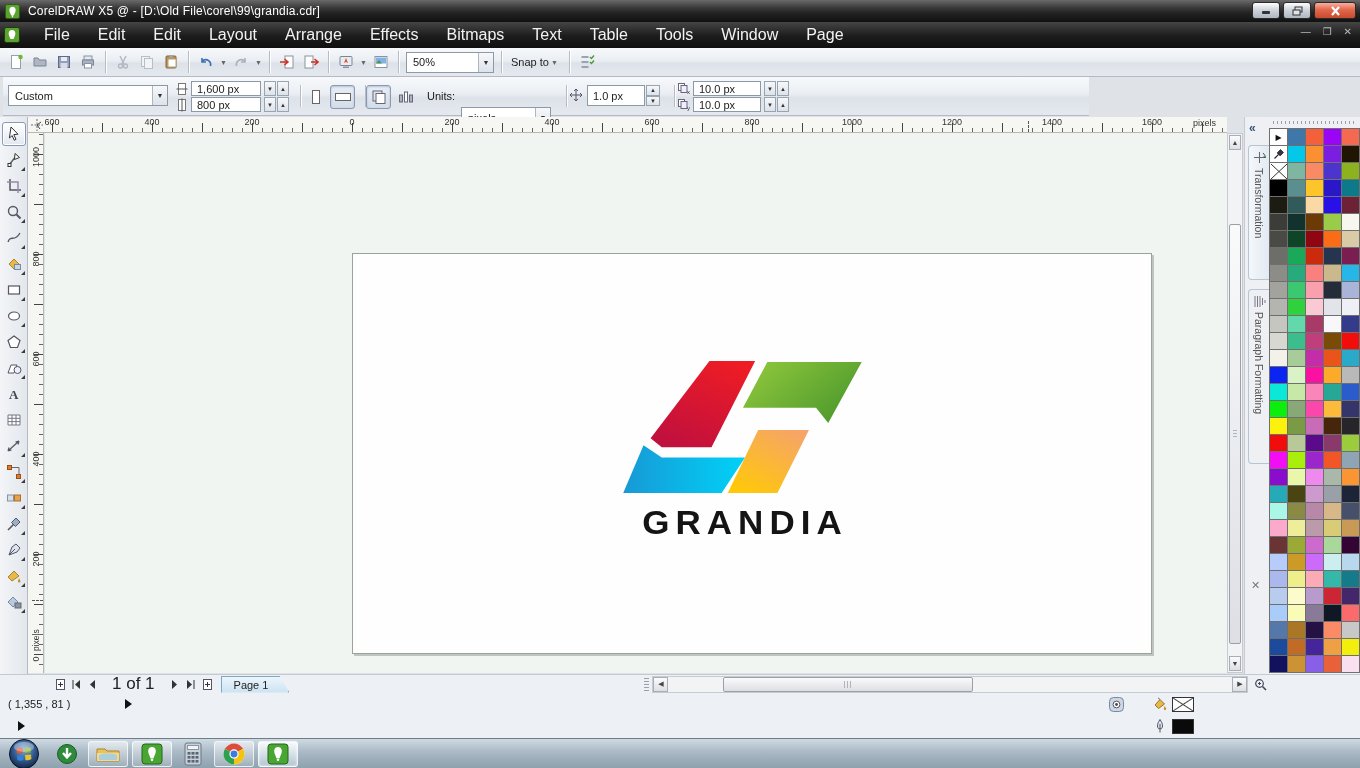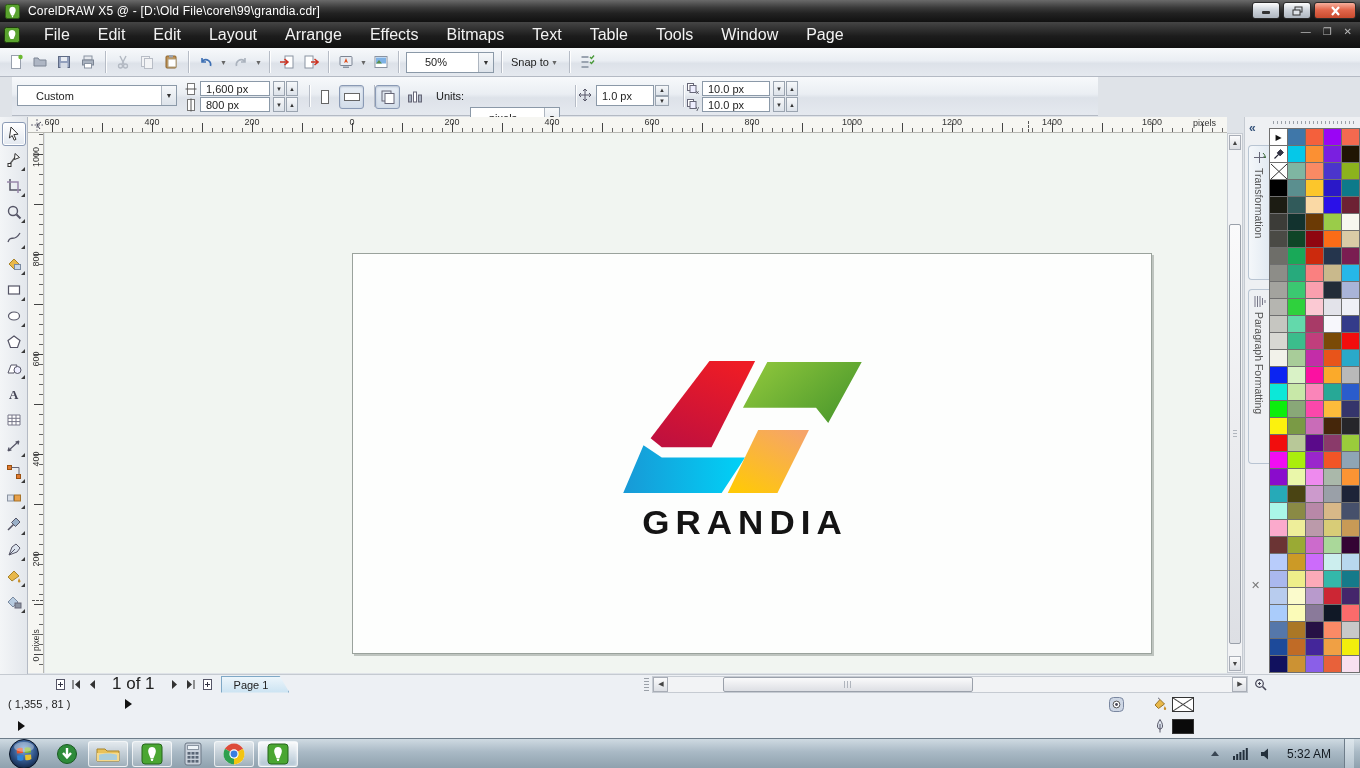--- a/index.html
+++ b/index.html
@@ -17,25 +17,25 @@
 
 
 #menubar{left:0;top:22px;width:1360px;height:26px;background:linear-gradient(#454545,#1c1c1c 55%,#101010);display:flex;align-items:center;color:#f2f2f2}
 #menubar .appico{width:16px;height:16px;margin:0 10px 0 4px}
 .mitem{padding:16px 14px;line-height:26px;font-size:16px;cursor:default}
 #mdictl{position:absolute;right:8px;top:26px;display:flex;gap:12px;color:#b8b8b8;font-size:10px}
 
 
 .bar{background:linear-gradient(#f7f9fb,#eaeef3 45%,#dde2e9 55%,#e5e9ef);border-bottom:1px solid #b4bac4}
 #stdbar{left:0;top:48px;width:1360px;height:29px;display:flex;align-items:center;padding-left:4px}
-#propbar{left:12px;top:77px;width:1086px;height:39px}
+#propbar{left:3px;top:77px;width:1086px;height:39px}
 .tbtn{width:24px;height:24px;display:flex;align-items:center;justify-content:center;border-radius:3px;position:relative;flex:0 0 auto}
 .dd{width:11px;height:24px;display:flex;align-items:center;justify-content:center;font-size:7px;color:#666;flex:0 0 auto}
 .sep{width:1px;height:22px;background:#b6bcc6;box-shadow:1px 0 0 rgba(255,255,255,.9);margin:0 5px;flex:0 0 auto}
-.combo{background:#fff;border:1px solid #8b99a8;height:21px;display:flex;align-items:center;font-size:11px;padding-left:18px;position:relative}
+.combo{background:#fff;border:1px solid #8b99a8;height:21px;display:flex;align-items:center;font-size:11px;padding-left:6px;position:relative}
 .combo .cdd{margin-left:auto;width:15px;align-self:stretch;background:linear-gradient(#f6f8fa,#dde3ea);border-left:1px solid #aeb6c0;display:flex;align-items:center;justify-content:center;font-size:7px;color:#333}
 .field{background:#fff;border:1px solid #8b99a8;font-size:11px;display:flex;align-items:center;padding-left:5px}
 .spin2{display:flex}
 .spin2 span{width:12px;height:15px;border:1px solid #9aa4b0;background:linear-gradient(#f6f8fa,#dde3ea);font-size:6px;color:#333;display:flex;align-items:center;justify-content:center;margin-left:1px}
 .spinv{width:14px;display:flex;flex-direction:column}
 .spinv span{flex:1;border:1px solid #9aa4b0;background:linear-gradient(#f6f8fa,#dde3ea);font-size:6px;color:#333;display:flex;align-items:center;justify-content:center}
 .pbtn{width:25px;height:24px;border-radius:3px;display:flex;align-items:center;justify-content:center}
 .pbtn.pressed{border:1px solid #8a9ab5;background:linear-gradient(#e8eef6,#d3dde9);box-shadow:inset 0 1px 2px rgba(90,110,140,.35)}
 .plabel{font-size:11px;color:#1a1a1a}
 
@@ -1008,38 +1008,15 @@
         <div class="tbox active">
           <span>
             <svg width="24" height="24" viewBox="0 0 24 24">
               <rect x="2" y="2" width="20" height="20" rx="3" fill="#4aa632" stroke="#24641a"></rect>
               <path d="M12 5 C15.5 5 16.5 8.5 15.4 11.5 L13.6 16 L10.4 16 L8.6 11.5 C7.5 8.5 8.5 5 12 5 Z" fill="#fff"></path>
               <path d="M10.5 16.5 L13.5 16.5 L12.8 19 L11.2 19 Z" fill="#fff"></path>
             </svg>
           </span>
         </div>
       </div>
-    <div id="tray">
-      <span>
-          <svg width="10" height="7" viewBox="0 0 10 7">
-            <path d="M1 6 L5 1 L9 6 Z" fill="#3a4754"></path>
-          </svg>
-        </span>
-      <span>
-          <svg width="15" height="12" viewBox="0 0 15 12">
-            <rect x="0" y="8" width="2" height="4" fill="#23303c"></rect>
-            <rect x="3.2" y="6" width="2" height="6" fill="#23303c"></rect>
-            <rect x="6.4" y="4" width="2" height="8" fill="#23303c"></rect>
-            <rect x="9.6" y="2" width="2" height="10" fill="#23303c"></rect>
-            <rect x="12.8" y="0" width="2" height="12" fill="#23303c"></rect>
-          </svg>
-        </span>
-      <span>
-          <svg width="13" height="12" viewBox="0 0 13 12">
-            <path d="M0 4 H3 L7 0.5 V11.5 L3 8 H0 Z" fill="#23303c"></path>
-          </svg>
-        </span>
-      <span id="clock">5:32 AM</span>
-      <span id="showdesk"></span>
-    </div>
   </div>
 
 </div>
 
 </body></html>

